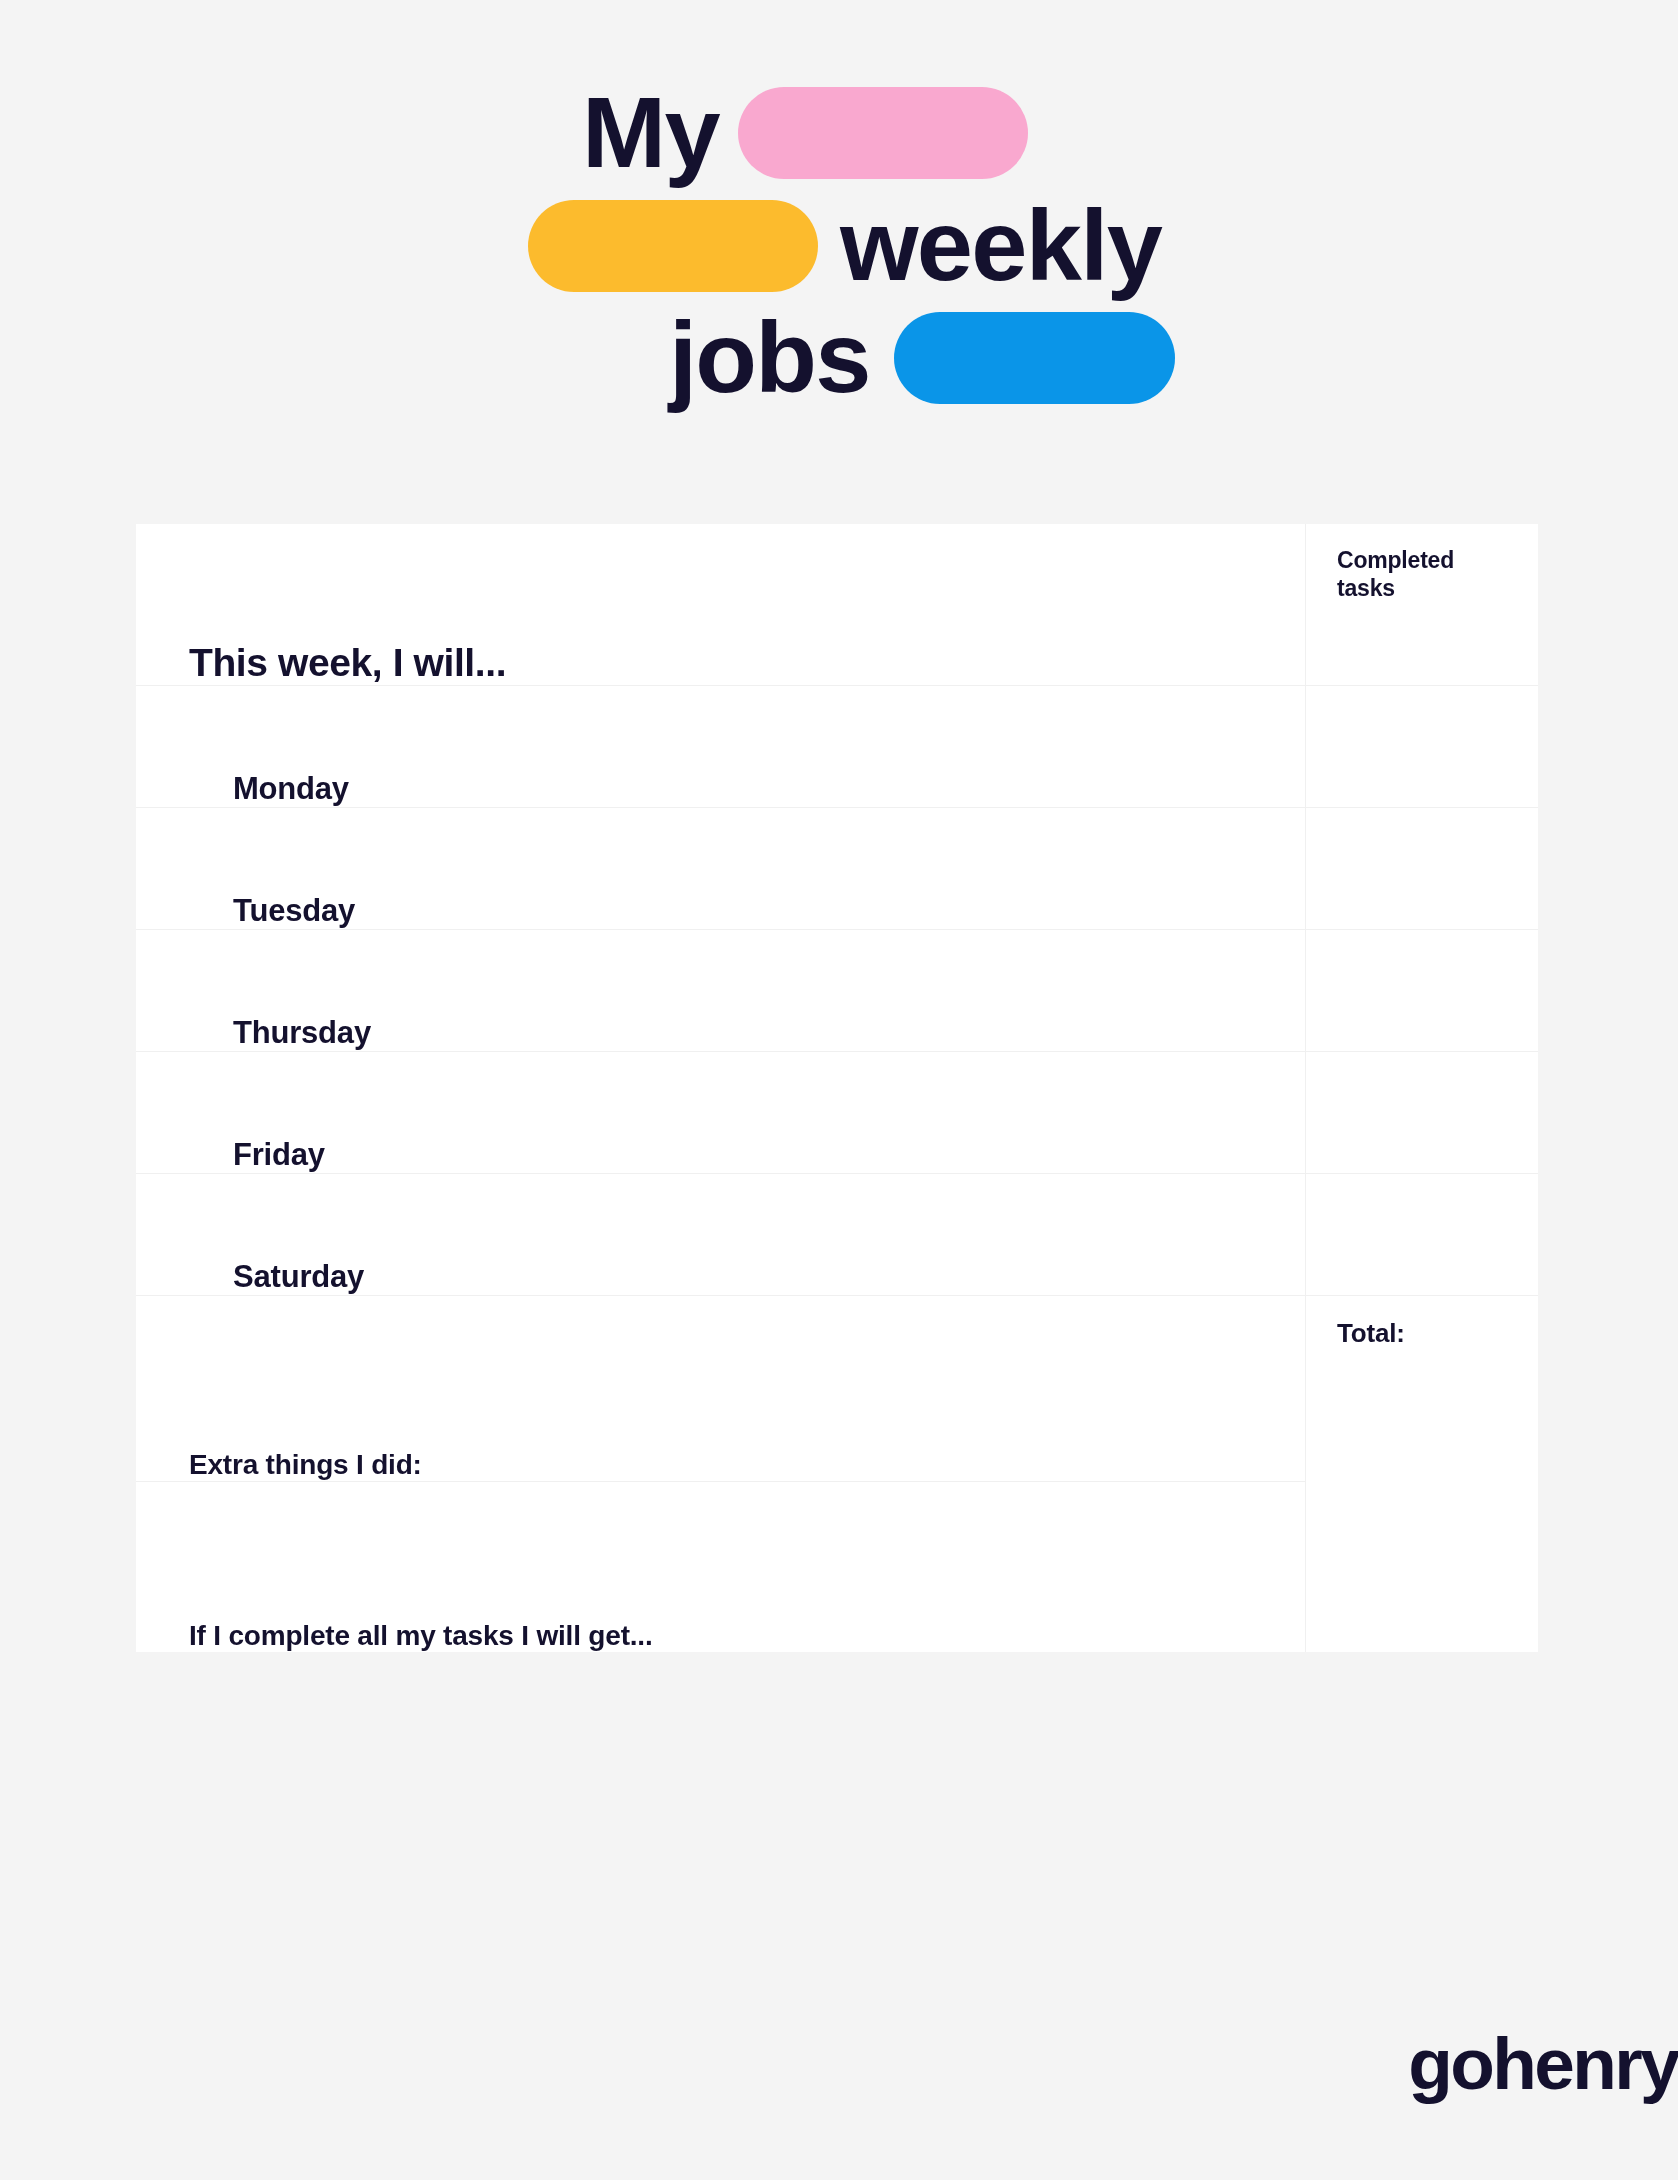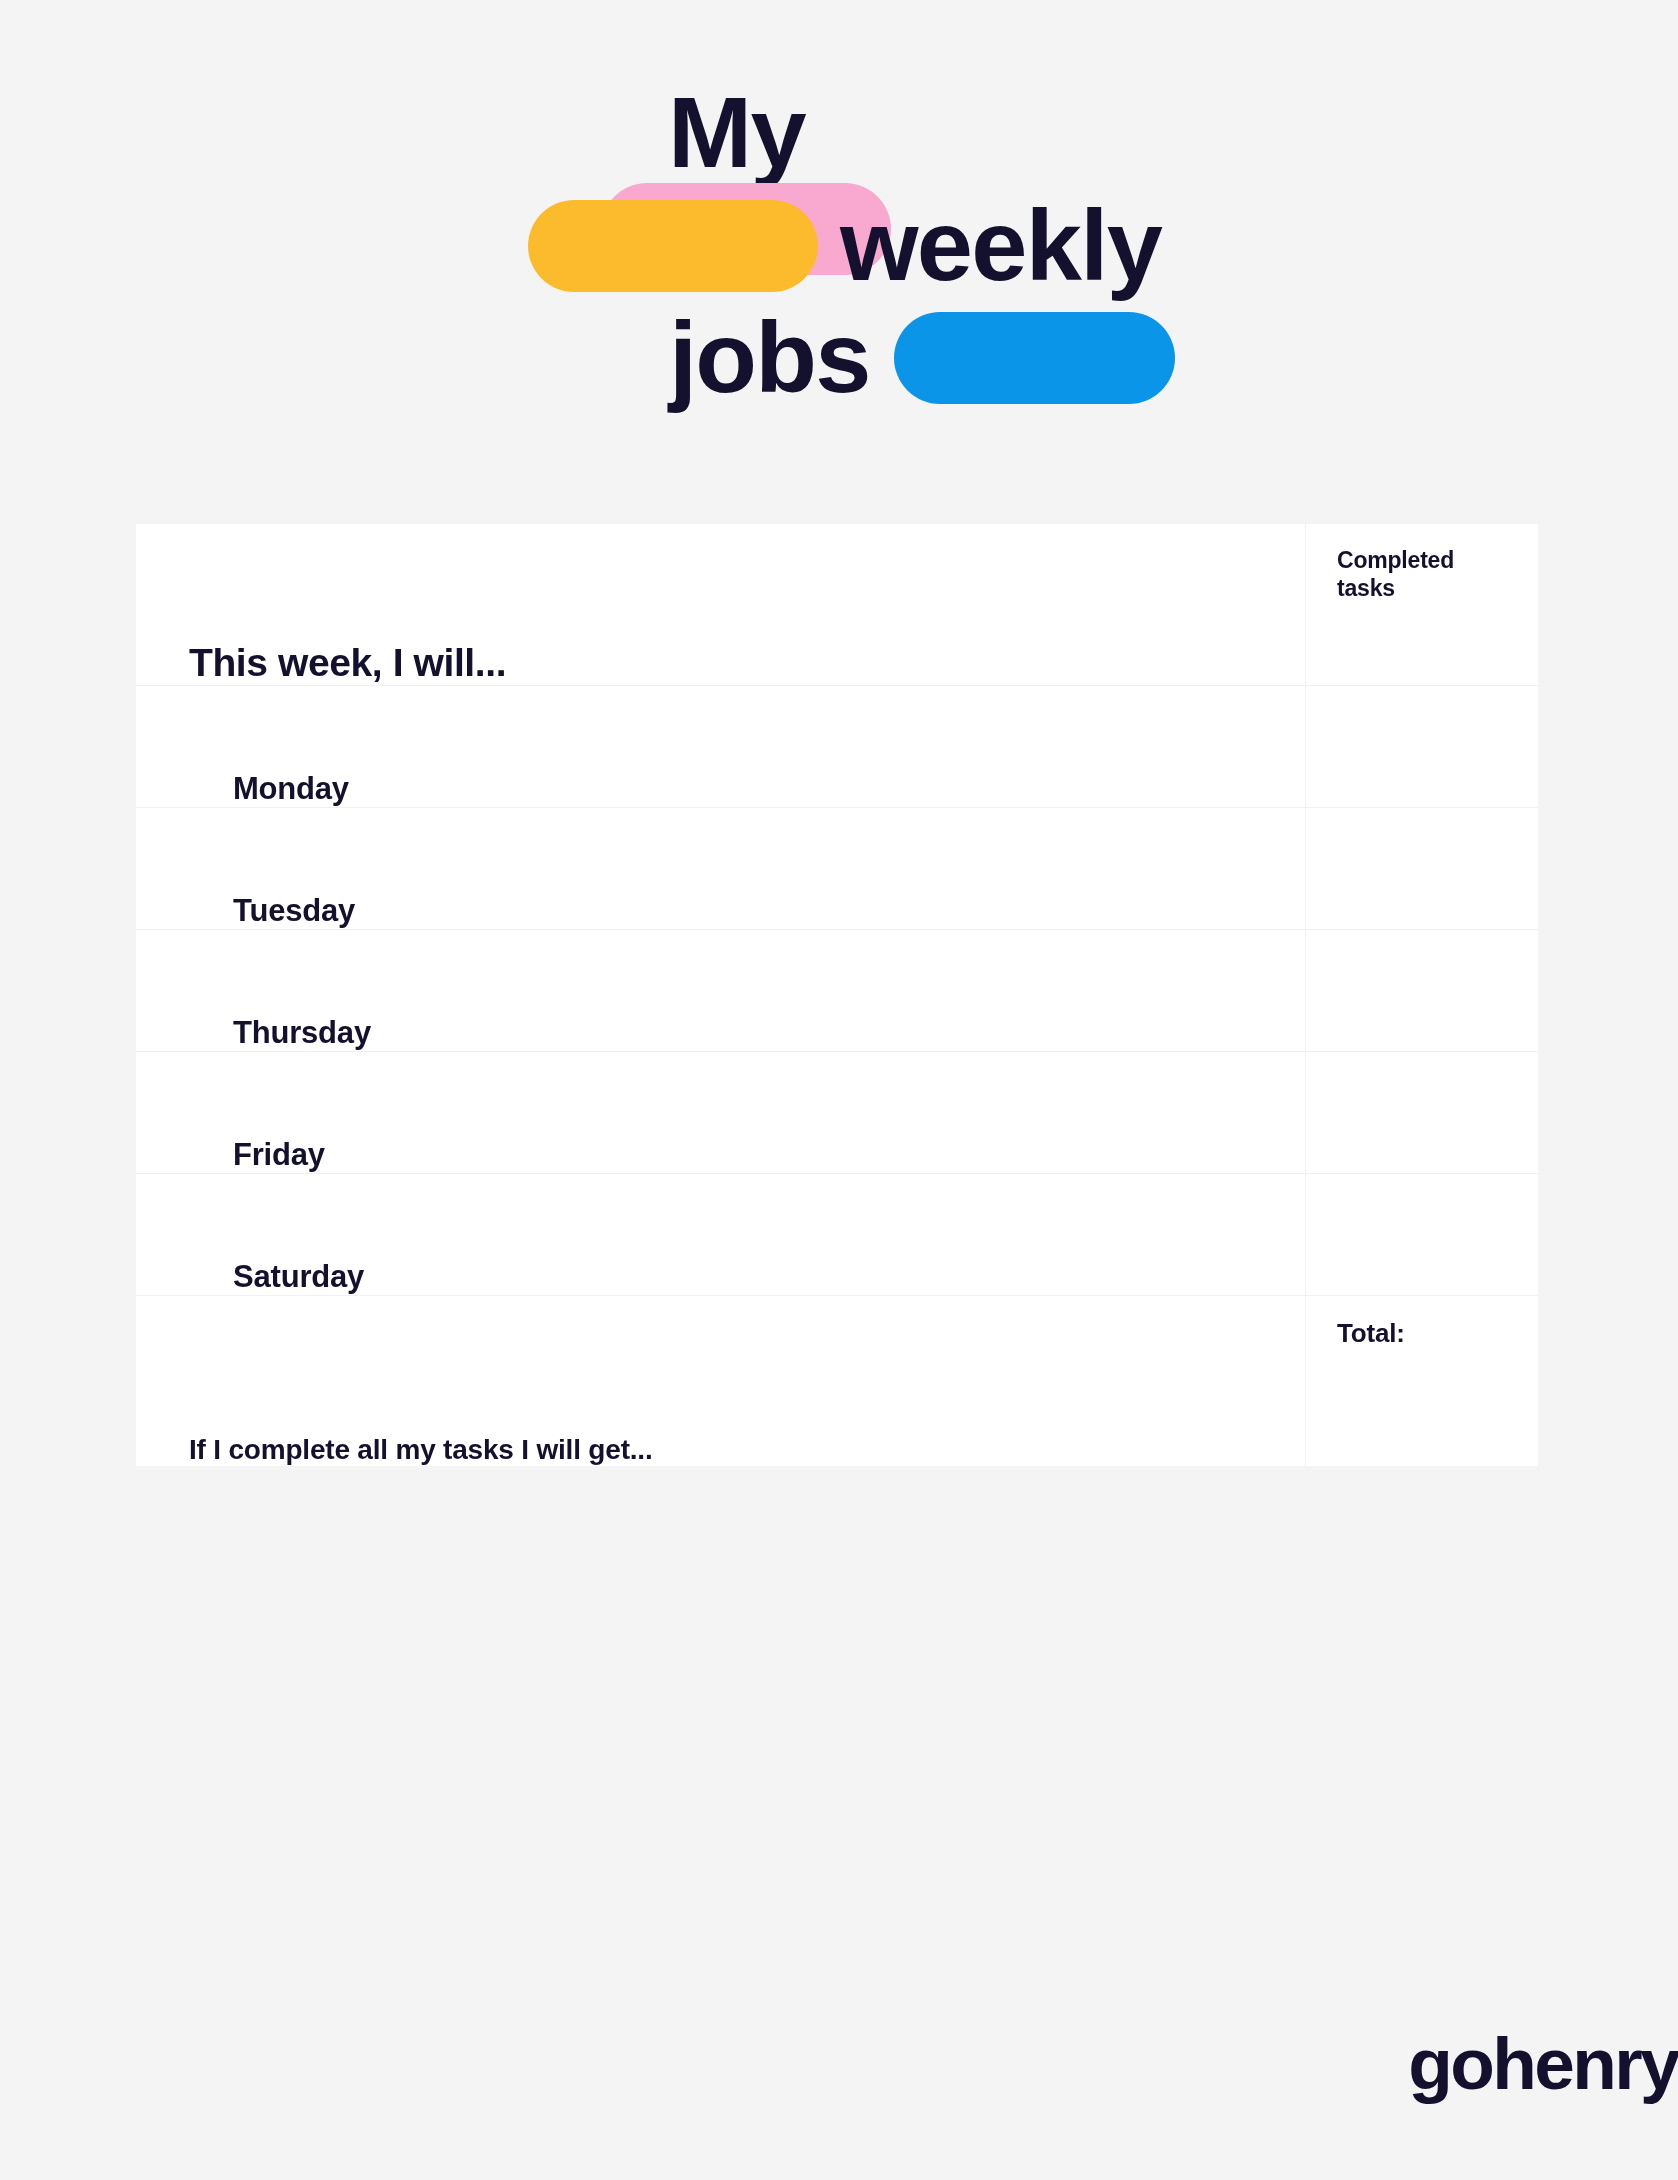--- a/index.html
+++ b/index.html
@@ -34,21 +34,21 @@
     position: absolute;
     display: flex;
     align-items: center;
     font-weight: 700;
     font-size: 101px;
     letter-spacing: -1.7px;
     line-height: 1;
     color: #14112e;
     white-space: nowrap;
   }
-  .title-line-1 { top: 22px;  left: 582px; flex-direction: column; }
+  .title-line-1 { top: 22px;  left: 582px; }
   .title-line-2 { top: 135px; left: 528px; justify-content: flex-end; }
   .title-line-3 { top: 247px; left: 669px; }
 
   .pill {
     display: inline-block;
     border-radius: 85px;
   }
   .pill-pink {
     width: 290px; height: 92px;
     background: #f9a8cf;
@@ -230,20 +230,25 @@
     <div class="row row-day">
       <div class="cell-left">
         <span class="day-label">Saturday</span>
       </div>
       <div class="cell-right"></div>
     </div>
 
 
     <div class="bottom-group">
       <div class="bottom-left">
+        <div class="row row-extra">
+          <div class="cell-left">
+            <span class="extra-label">Extra things I did:</span>
+          </div>
+        </div>
         <div class="row row-reward">
           <div class="cell-left">
             <span class="reward-label">If I complete all my tasks I will get...</span>
           </div>
         </div>
       </div>
       <div class="bottom-right">
         <span class="total-label">Total:</span>
         <span class="total-label"></span>
       </div>

